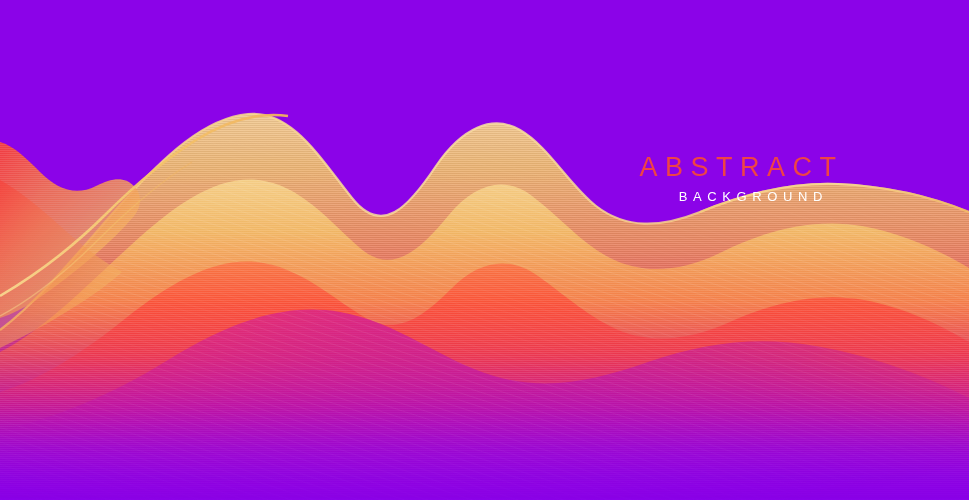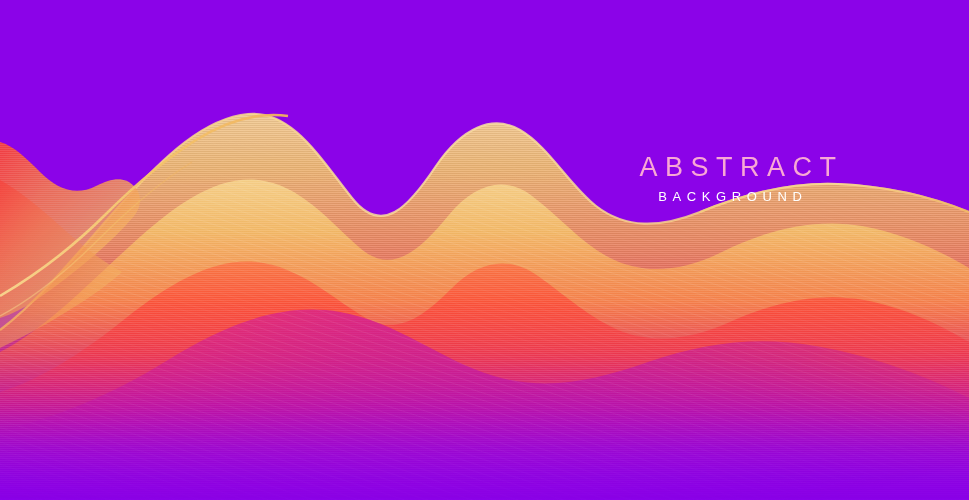--- a/index.html
+++ b/index.html
@@ -30,35 +30,36 @@
     text-align: center;
     pointer-events: none;
     user-select: none;
   }
   .headline {
     margin: 0;
     font-family: "Liberation Sans", sans-serif;
     font-size: 27px;
     line-height: 30px;
     font-weight: 400;
-    color: #f9a8d4;
+    color: #ef4444;
     letter-spacing: 7.5px;
     text-indent: 7.5px;
     white-space: nowrap;
   }
   .subline {
     margin: 7px 0 0 0;
     font-family: "Liberation Sans", sans-serif;
     font-size: 13px;
     line-height: 15px;
     font-weight: 400;
     color: #ffffff;
     letter-spacing: 5.6px;
     text-indent: 5.6px;
     white-space: nowrap;
+    text-align: right;
   }
 </style>
 </head>
 <body>
 
 <div id="stage">
 
   <svg id="artwork" viewBox="0 0 969 500" preserveAspectRatio="none">
     <defs>
 

